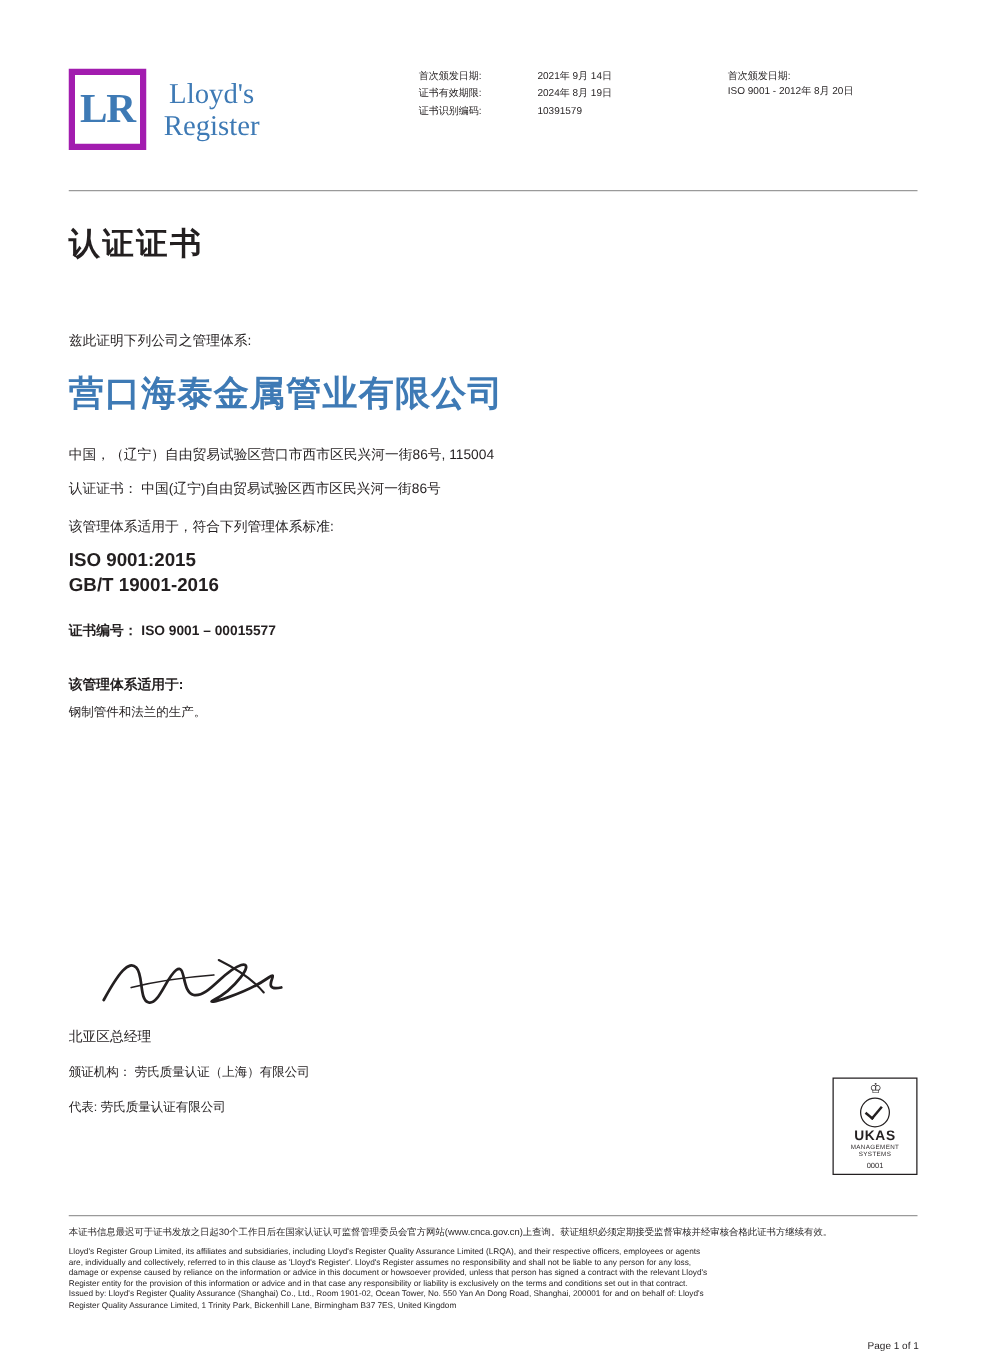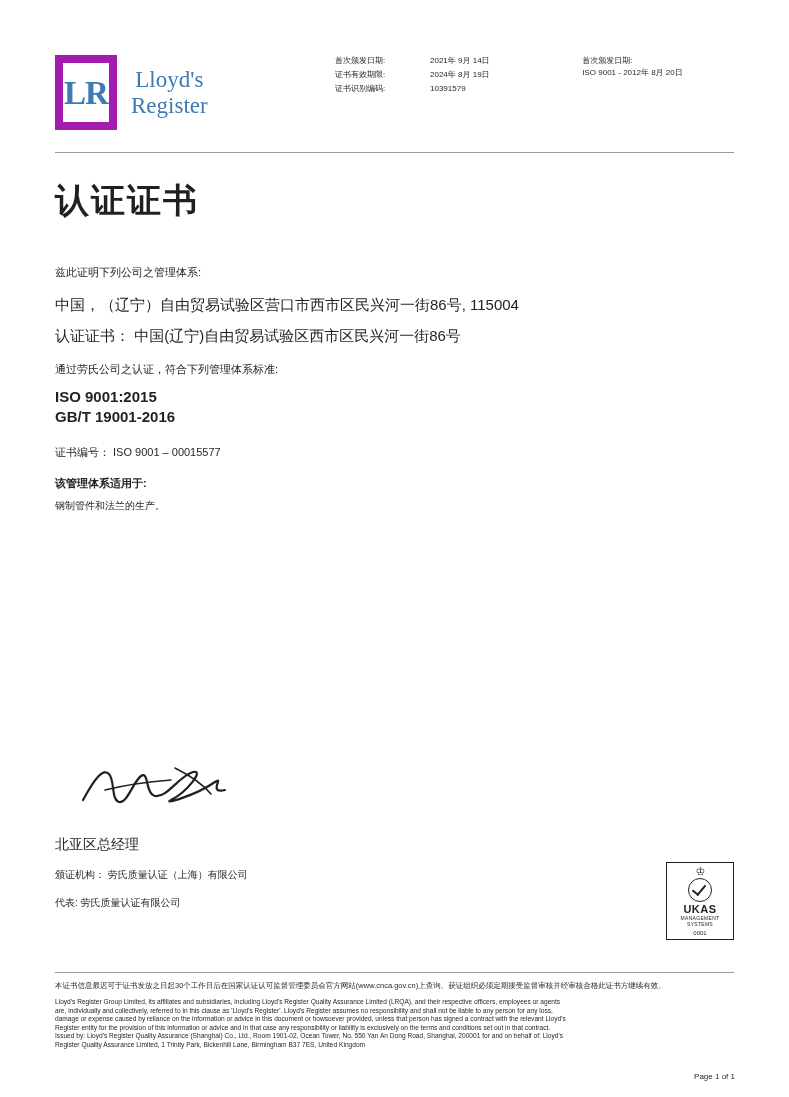--- a/index.html
+++ b/index.html
@@ -32,22 +32,22 @@
   }
   .logo-wrap {
     position: absolute;
     left: 0;
     top: 0;
     display: flex;
     align-items: center;
   }
   .logo-mark {
     width: 62px;
-    height: 75px;
-    border: 8px solid #a21caf;
+    height: 65px;
+    border: 5px solid #a21caf;
     box-sizing: border-box;
     position: relative;
     flex: none;
   }
   .logo-mark .lr-text {
     position: absolute;
     left: 0;
     right: 0;
     top: 50%;
     transform: translateY(-50%);
@@ -96,21 +96,21 @@
     right: 55px;
     top: 152px;
     border-top: 1px solid #9a9a9a;
   }
 
   
   .cert-title {
     position: absolute;
     left: 55px;
     top: 178px;
-    font-size: 34px;
+    font-size: 25px;
     font-weight: bold;
     letter-spacing: 2px;
     color: #231f20;
   }
 
   
   .body {
     position: absolute;
     left: 55px;
     top: 265px;
@@ -121,41 +121,42 @@
     margin-bottom: 16px;
   }
   .company {
     font-size: 28px;
     font-weight: bold;
     color: #3e7ab5;
     margin-bottom: 22px;
     letter-spacing: 1px;
   }
   .addr-line {
-    font-size: 15px;
+    font-size: 11px;
     margin-bottom: 12px;
   }
   .standards-intro {
     font-size: 11px;
     margin-top: 16px;
     margin-bottom: 10px;
   }
   .standard {
     font-size: 15px;
     font-weight: bold;
     line-height: 20px;
   }
   .cert-number {
     font-size: 11px;
     margin-top: 18px;
+    font-weight: bold;
   }
   .scope-heading {
     font-size: 11px;
     font-weight: bold;
-    margin-top: 16px;
+    margin-top: 28px;
     margin-bottom: 8px;
   }
   .scope-text {
     font-size: 10px;
   }
 
   
   .signature-area {
     position: absolute;
     left: 55px;
@@ -165,22 +166,22 @@
   .sig-svg {
     display: block;
     margin-left: 20px;
   }
   .signer-name {
     font-size: 11px;
     font-weight: bold;
     margin-top: 6px;
   }
   .signer-title {
-    font-size: 14px;
-    margin-top: 24px;
+    font-size: 11px;
+    margin-top: 10px;
   }
   .issuer-line {
     font-size: 10px;
     margin-top: 14px;
   }
   .rep-line {
     font-size: 10px;
     margin-top: 14px;
   }
 
@@ -302,23 +303,24 @@
       </div>
     </div>
   </div>
 
   <div class="rule"></div>
 
   <div class="cert-title">认证证书</div>
 
   <div class="body">
     <div class="intro">兹此证明下列公司之管理体系:</div>
+    <div class="company">营口海泰金属管业有限公司</div>
     <div class="addr-line">中国，（辽宁）自由贸易试验区营口市西市区民兴河一街86号, 115004</div>
     <div class="addr-line">认证证书：  中国(辽宁)自由贸易试验区西市区民兴河一街86号</div>
-    <div class="standards-intro">通过劳氏公司之认证，符合下列管理体系标准:</div>
+    <div class="standards-intro">该管理体系适用于，符合下列管理体系标准:</div>
     <div class="standard">ISO 9001:2015</div>
     <div class="standard">GB/T 19001-2016</div>
     <div class="cert-number">证书编号：  ISO 9001 – 00015577</div>
     <div class="scope-heading">该管理体系适用于:</div>
     <div class="scope-text">钢制管件和法兰的生产。</div>
   </div>
 
   <div class="signature-area">
     <svg class="sig-svg" width="170" height="52" viewBox="0 0 170 52">
       <path d="M8 40 C20 18, 28 8, 34 14 C40 20, 36 40, 44 42 C52 44, 58 22, 66 16 C74 10, 70 34, 80 36 C92 38, 104 16, 118 12 C130 9, 112 32, 96 40 C86 45, 120 36, 140 22 C150 15, 132 34, 150 30" fill="none" stroke="#231f20" stroke-width="2.2" stroke-linecap="round"></path>

